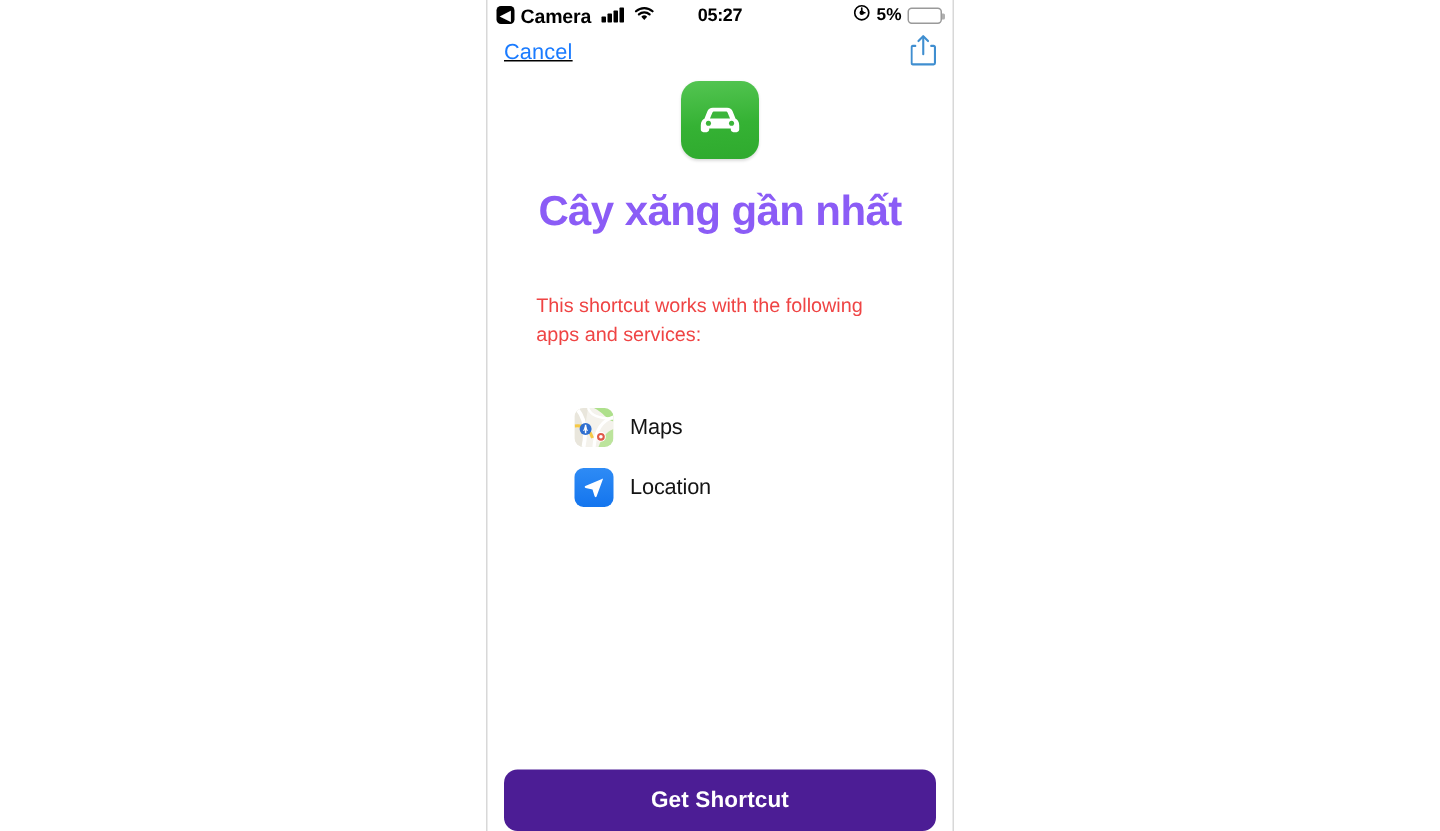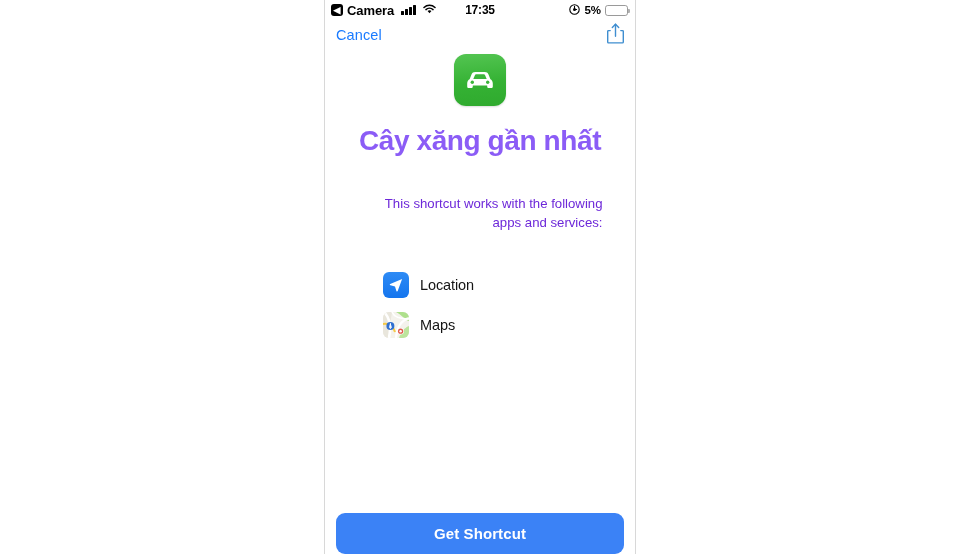--- a/index.html
+++ b/index.html
@@ -112,20 +112,21 @@
     border-radius: 1.6px;
   }
 
   
   .navbar {
     height: 30px;
     display: flex;
     align-items: center;
     justify-content: space-between;
     padding: 0 10px 0 11px;
+    text-decoration: underline;
   }
   .cancel-btn {
     color: #1a7bff;
     font-size: 14.5px;
     letter-spacing: 0.1px;
     background: none;
     border: none;
     padding: 0;
     cursor: pointer;
     font-family: inherit;
@@ -158,23 +159,23 @@
     font-size: 28px;
     font-weight: bold;
     color: #8b5cf6;
     letter-spacing: -0.4px;
     line-height: 1.1;
   }
   .subtitle {
     margin: 38px auto 0;
     width: 245px;
     font-size: 13.2px;
-    color: #6d28d9;
+    color: #ef4444;
     line-height: 1.42;
-    text-align: right;
+    text-align: left;
   }
 
   
   .services {
     margin: 40px 0 0 58px;
     display: flex;
     flex-direction: column;
     gap: 14px;
   }
   .service-row {
@@ -213,21 +214,21 @@
     bottom: 0;
     padding: 0 11px;
     box-sizing: border-box;
   }
   .get-btn {
     display: block;
     width: 100%;
     height: 41px;
     border: none;
     border-radius: 9px;
-    background: #3b82f6;
+    background: #4c1d95;
     color: #ffffff;
     font-size: 15px;
     font-weight: bold;
     letter-spacing: 0.1px;
     cursor: pointer;
     font-family: inherit;
   }
   .show-actions {
     display: block;
     width: 100%;
@@ -263,21 +264,21 @@
         </span>
         <span class="wifi">
           <svg width="13" height="10" viewBox="0 0 13 10">
             <path d="M6.5 9.3 L4.55 7.1 a2.9 2.9 0 0 1 3.9 0 Z" fill="#000"></path>
             <path d="M2.95 5.6 a5.2 5.2 0 0 1 7.1 0" stroke="#000" stroke-width="1.5" fill="none" stroke-linecap="round"></path>
             <path d="M1.0 3.5 a8.1 8.1 0 0 1 11 0" stroke="#000" stroke-width="1.5" fill="none" stroke-linecap="round"></path>
           </svg>
         </span>
       </div>
 
-      <div class="sb-time">17:35</div>
+      <div class="sb-time">05:27</div>
 
       <div class="sb-right">
         <span class="lowpower-glyph">
           <svg width="11" height="11" viewBox="0 0 11 11">
             <circle cx="5.5" cy="5.5" r="4.7" fill="none" stroke="#000" stroke-width="1.1"></circle>
             <path d="M5.5 2.3 L5.5 5.5 L7.6 5.5" stroke="#000" stroke-width="1.1" fill="none" stroke-linecap="round"></path>
             <circle cx="5.5" cy="5.5" r="1.5" fill="#000"></circle>
           </svg>
         </span>
         <span class="sb-pct">5%</span>
@@ -309,29 +310,20 @@
           <circle cx="24.7" cy="15.2" r="1.7" fill="#3cb53b"></circle>
         </svg>
       </div>
 
       <div class="title">Cây xăng gần nhất</div>
 
       <div class="subtitle">This shortcut works with the following apps and services:</div>
     </div>
 
     <div class="services">
-
-      <div class="service-row">
-        <span class="svc-icon icon-location">
-          <svg width="16" height="16" viewBox="0 0 16 16">
-            <path d="M14.1 2.0 L2.2 7.0 C1.6 7.3 1.7 8.1 2.4 8.3 L7.0 9.4 L8.4 13.9 C8.6 14.6 9.5 14.6 9.7 14.0 L14.1 2.0 Z" fill="#ffffff"></path>
-          </svg>
-        </span>
-        <span class="svc-label">Location</span>
-      </div>
 
       <div class="service-row">
         <span class="svc-icon icon-maps">
           <svg width="26" height="26" viewBox="0 0 26 26">
             <rect width="26" height="26" fill="#f4f2ec"></rect>
             <path d="M0 0 H9 L5 26 H0 Z" fill="#e9e6dc"></path>
             <path d="M13 0 C19 3 22 8 26 9 V0 Z" fill="#aee08c"></path>
             <path d="M16 26 C18 20 21 16 26 14 V26 Z" fill="#bce49c"></path>
             <path d="M2 1 C7 7 8 16 6 26" stroke="#ffffff" stroke-width="2.6" fill="none"></path>
             <path d="M26 6 C19 8 14 14 13 26" stroke="#ffffff" stroke-width="2.2" fill="none"></path>
@@ -341,20 +333,29 @@
             <path d="M7.4 11.1 L7.4 16.9" stroke="#ffffff" stroke-width="1"></path>
             <text x="7.4" y="15.6" font-size="4.6" fill="#ffffff" text-anchor="middle" font-family="Liberation Sans, sans-serif" font-weight="bold">A</text>
             <circle cx="17.6" cy="19.2" r="3.3" fill="#ffffff"></circle>
             <circle cx="17.6" cy="19.2" r="2.6" fill="#e05a4a"></circle>
             <circle cx="17.6" cy="19.2" r="1.2" fill="#ffffff"></circle>
           </svg>
         </span>
         <span class="svc-label">Maps</span>
       </div>
 
+      <div class="service-row">
+        <span class="svc-icon icon-location">
+          <svg width="16" height="16" viewBox="0 0 16 16">
+            <path d="M14.1 2.0 L2.2 7.0 C1.6 7.3 1.7 8.1 2.4 8.3 L7.0 9.4 L8.4 13.9 C8.6 14.6 9.5 14.6 9.7 14.0 L14.1 2.0 Z" fill="#ffffff"></path>
+          </svg>
+        </span>
+        <span class="svc-label">Location</span>
+      </div>
+
     </div>
 
     <div class="bottom">
       <button class="get-btn">Get Shortcut</button>
     </div>
 
   </div>
 </div>
 
 </body></html>

